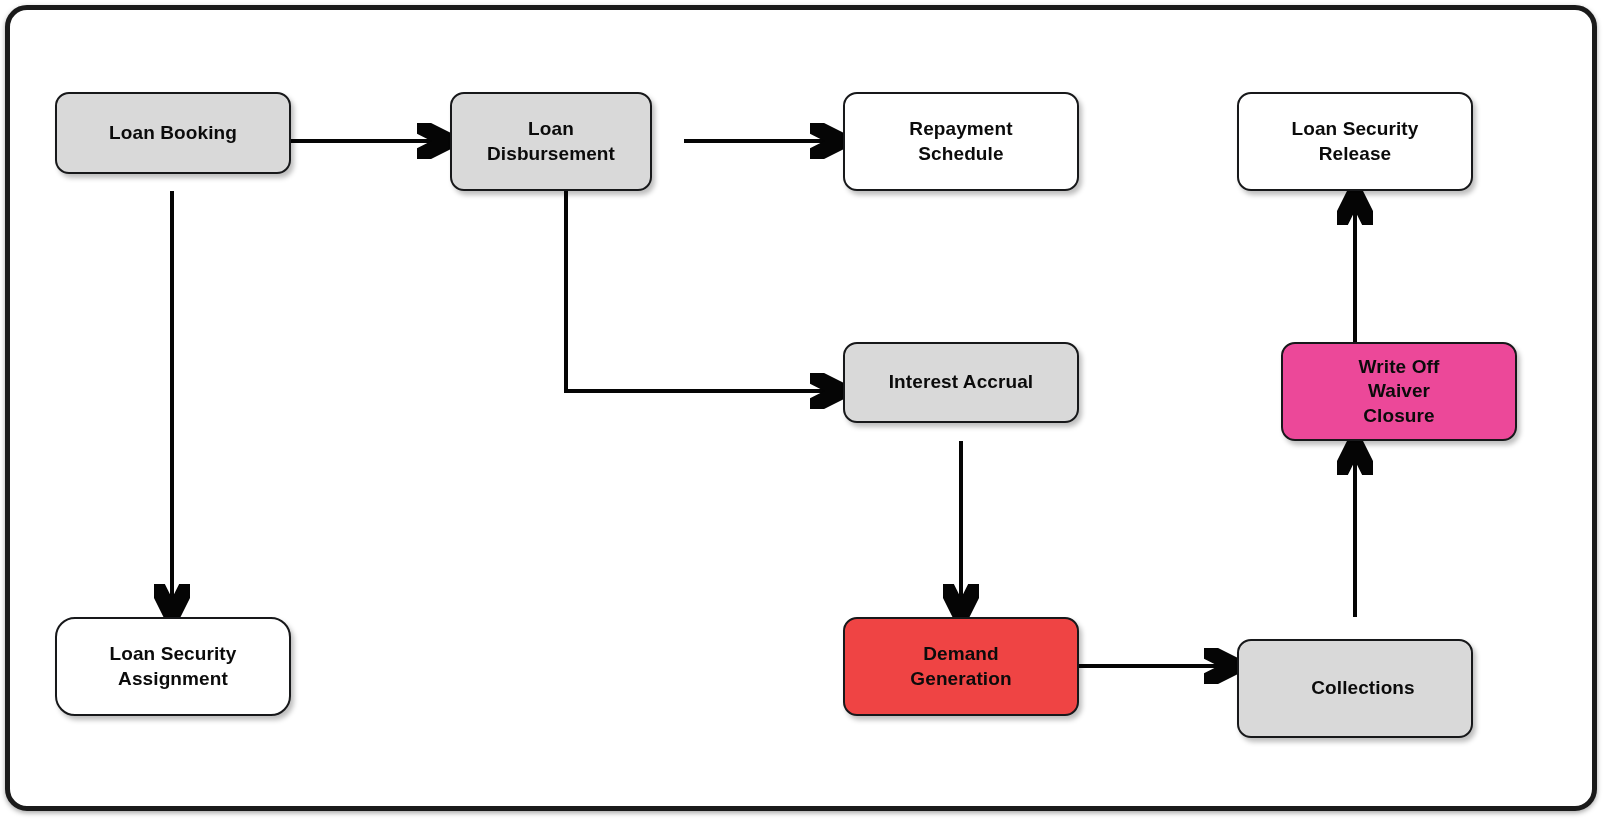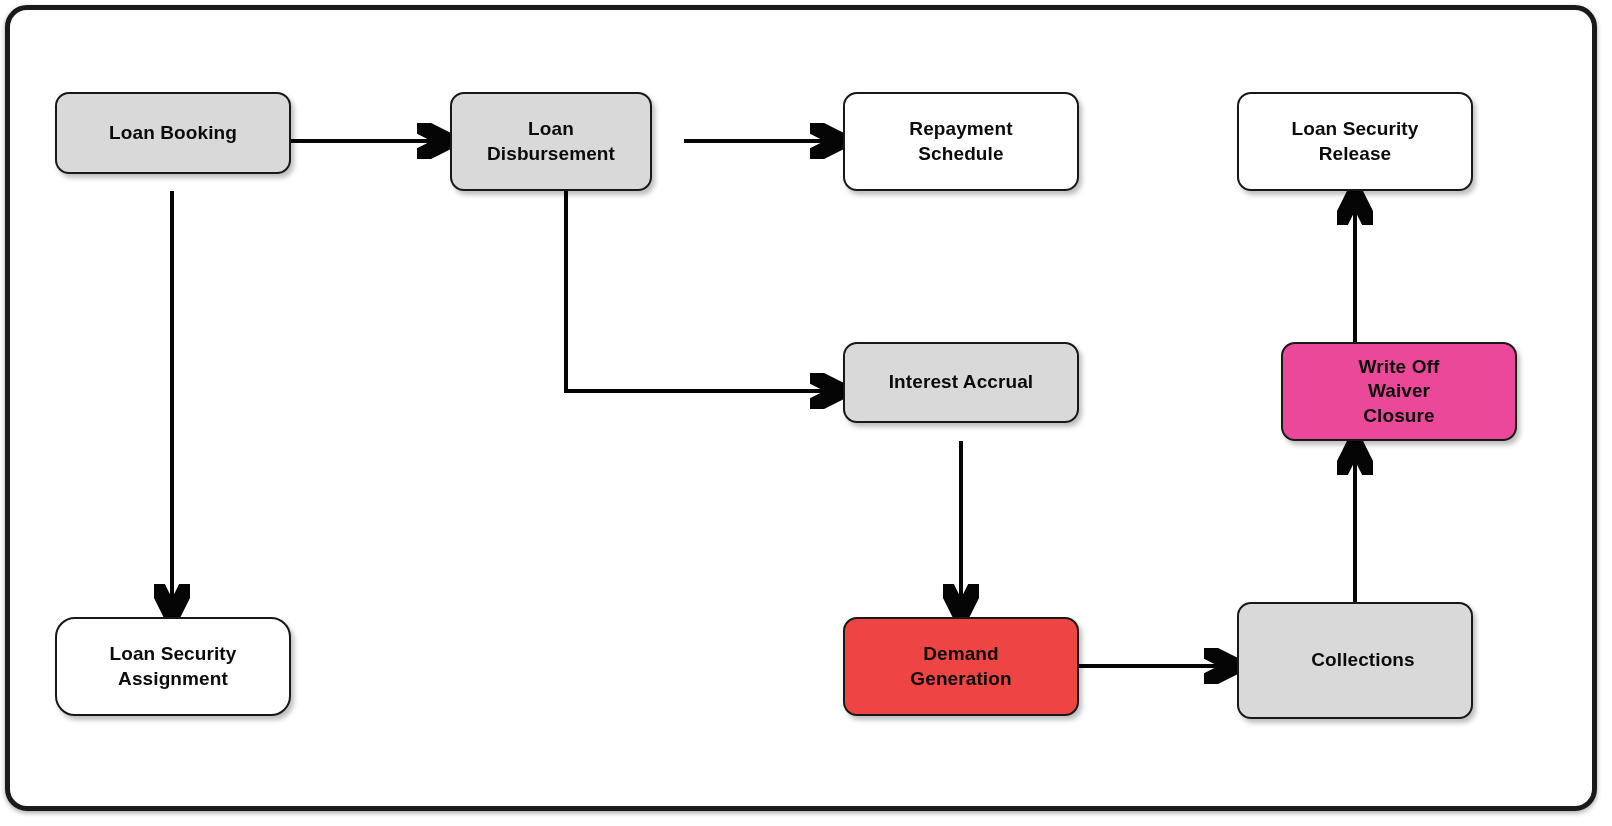--- a/index.html
+++ b/index.html
@@ -135,19 +135,19 @@
 Closure</span>
         </div>
         <div class="node round-lg" style="left: 55px; top: 617px; width: 236px; height: 99px; background: rgb(255, 255, 255); border-color: rgb(23, 24, 26);">
           <span class="node-label">Loan Security
 Assignment</span>
         </div>
         <div class="node filled" style="left: 843px; top: 617px; width: 236px; height: 99px; background: #ef4444; border-color: rgb(23, 24, 26);">
           <span class="node-label">Demand
 Generation</span>
         </div>
-        <div class="node filled" style="left: 1237px; top: 602px; width: 236px; height: 117px; background: rgb(217, 217, 217); border-color: rgb(23, 24, 26); padding-left: 24px;">
+        <div class="node filled" style="left: 1237px; top: 639px; width: 236px; height: 99px; background: rgb(217, 217, 217); border-color: rgb(23, 24, 26); padding-left: 24px;">
           <span class="node-label">Collections</span>
         </div>
       </div>
 
   </div>
 </div>
 
 </body></html>

